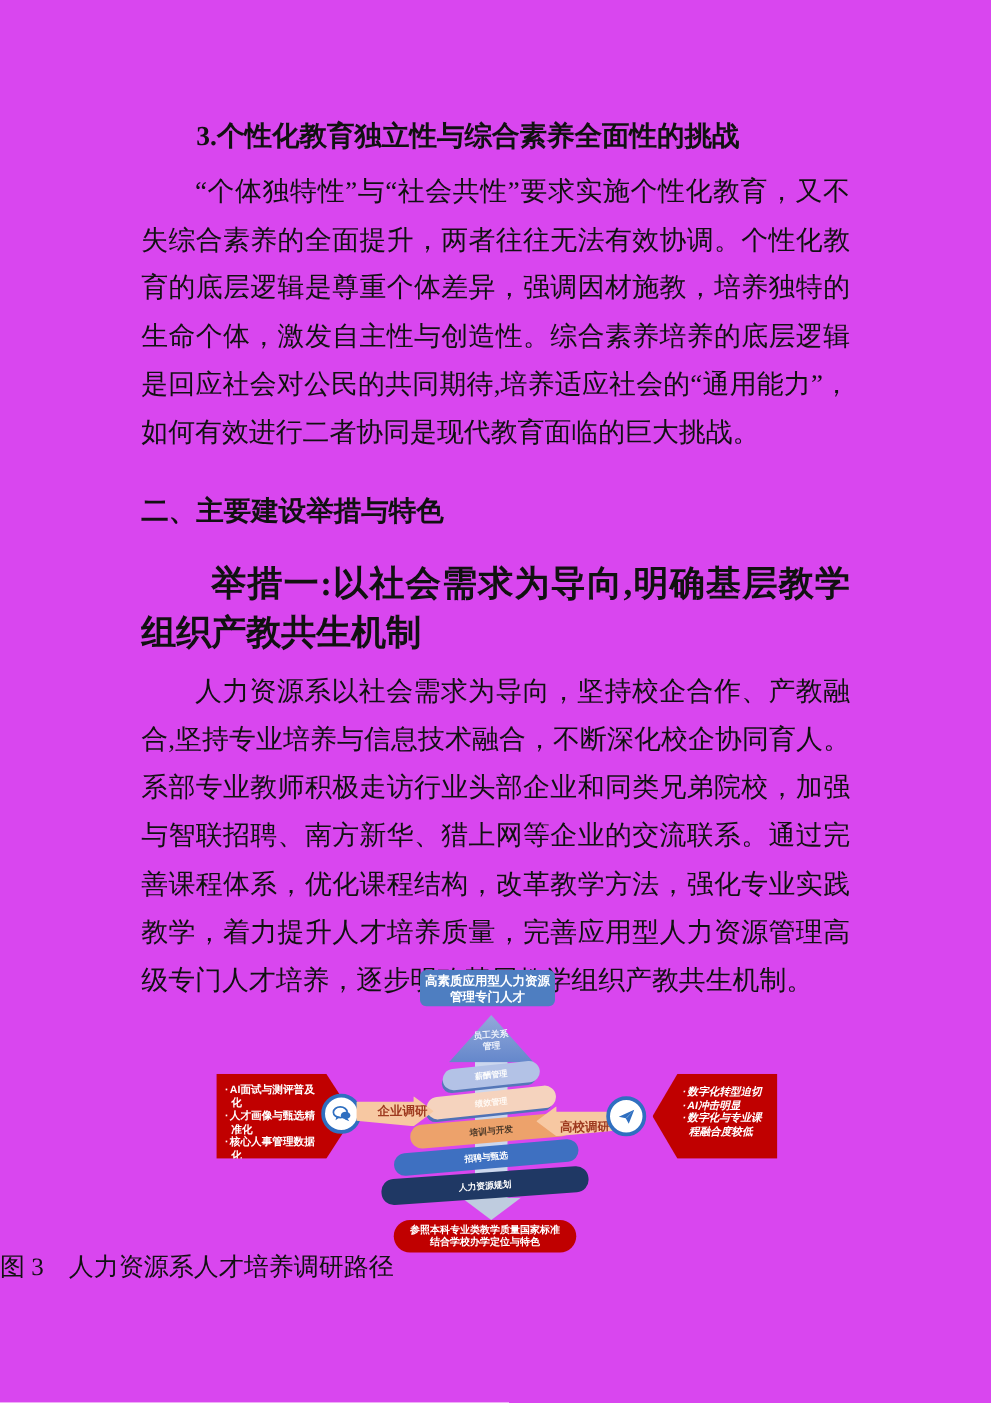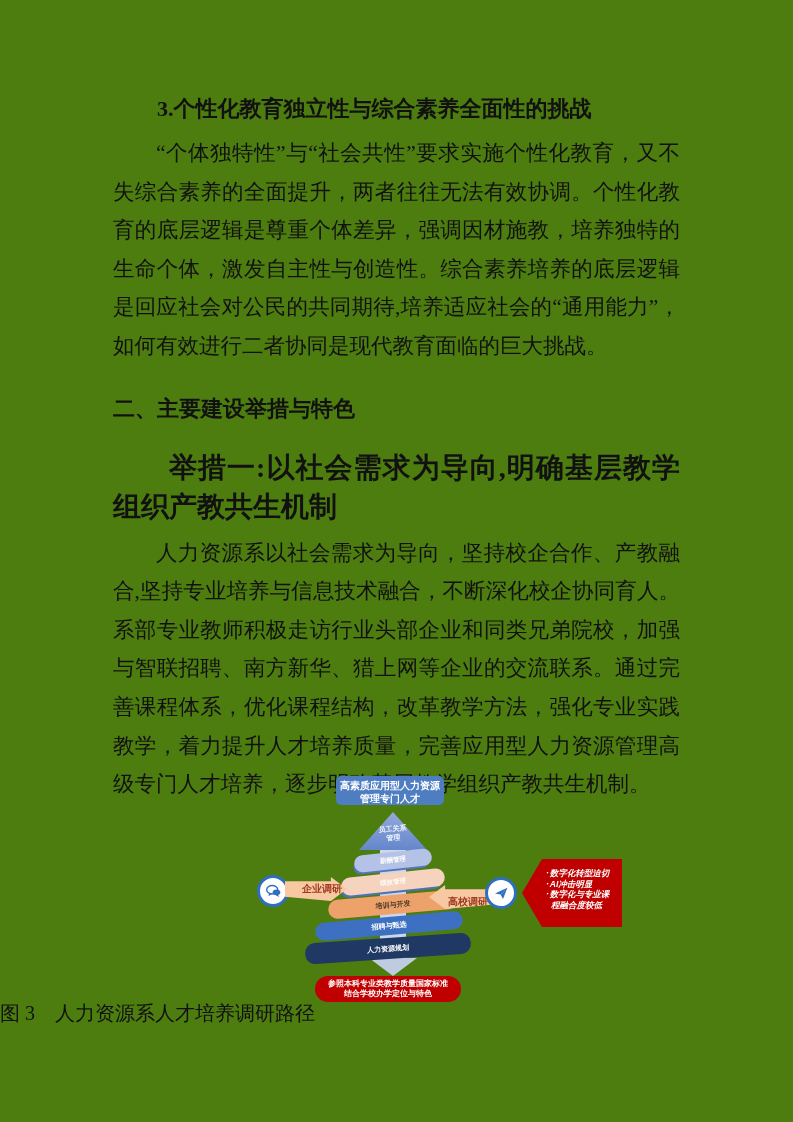--- a/index.html
+++ b/index.html
@@ -1,16 +1,16 @@
 <!DOCTYPE html>
 <html><head>
 <meta charset="utf-8">
 <style>
   html,body{margin:0;padding:0;background:#ffffff;}
-  .page{position:relative;width:793px;height:1122px;background:#4d7c0f;overflow:hidden;
+  .page{position:relative;width:793px;height:1122px;background:#d946ef;overflow:hidden;
         font-family:"Liberation Serif","DejaVu Serif",serif;color:#111;}
   .content{position:absolute;left:113px;top:92px;width:567px;}
   .h1{font-size:22px;font-weight:bold;line-height:34px;text-indent:2em;margin:0 0 8px 0;}
   .para{font-size:21.5px;line-height:38.6px;text-indent:2em;text-align:justify;margin:0;}
   .h2{font-size:22px;font-weight:bold;line-height:34px;margin:26px 0 0 0;}
   .h3{font-size:28px;font-weight:bold;line-height:39px;text-indent:2em;text-align:justify;margin:22px 0 0 0;}
   .p2{margin-top:8px;}
 
   
   .figure{position:absolute;left:118px;top:772px;width:560px;height:240px;
@@ -107,20 +107,26 @@
     <div class="band b4">
       <span>培训与开发</span>
     </div>
     <div class="band b5">
       <span>招聘与甄选</span>
     </div>
     <div class="band b6">
       <span>人力资源规划</span>
     </div>
 
+    <div class="banner banner-left">
+      <div class="item">AI面试与测评普及化</div>
+      <div class="item">人才画像与甄选精准化</div>
+      <div class="item">核心人事管理数据化</div>
+      <div class="item">人力资源大数据分析系统化</div>
+    </div>
 
     <div class="circ circ-left">
       <svg width="17" height="17" viewBox="0 0 20 20">
         <ellipse cx="8.5" cy="8" rx="6.5" ry="5" fill="none" stroke="#2f6fc0" stroke-width="1.6"></ellipse>
         <path d="M5 11.5 L4 15.5 L8.5 12.5 Z" fill="#2f6fc0"></path>
         <ellipse cx="13.5" cy="11" rx="4.5" ry="3.5" fill="#2f6fc0"></ellipse>
         <path d="M15 13.5 L17 16.5 L12.5 14.5 Z" fill="#2f6fc0"></path>
       </svg>
     </div>
 

